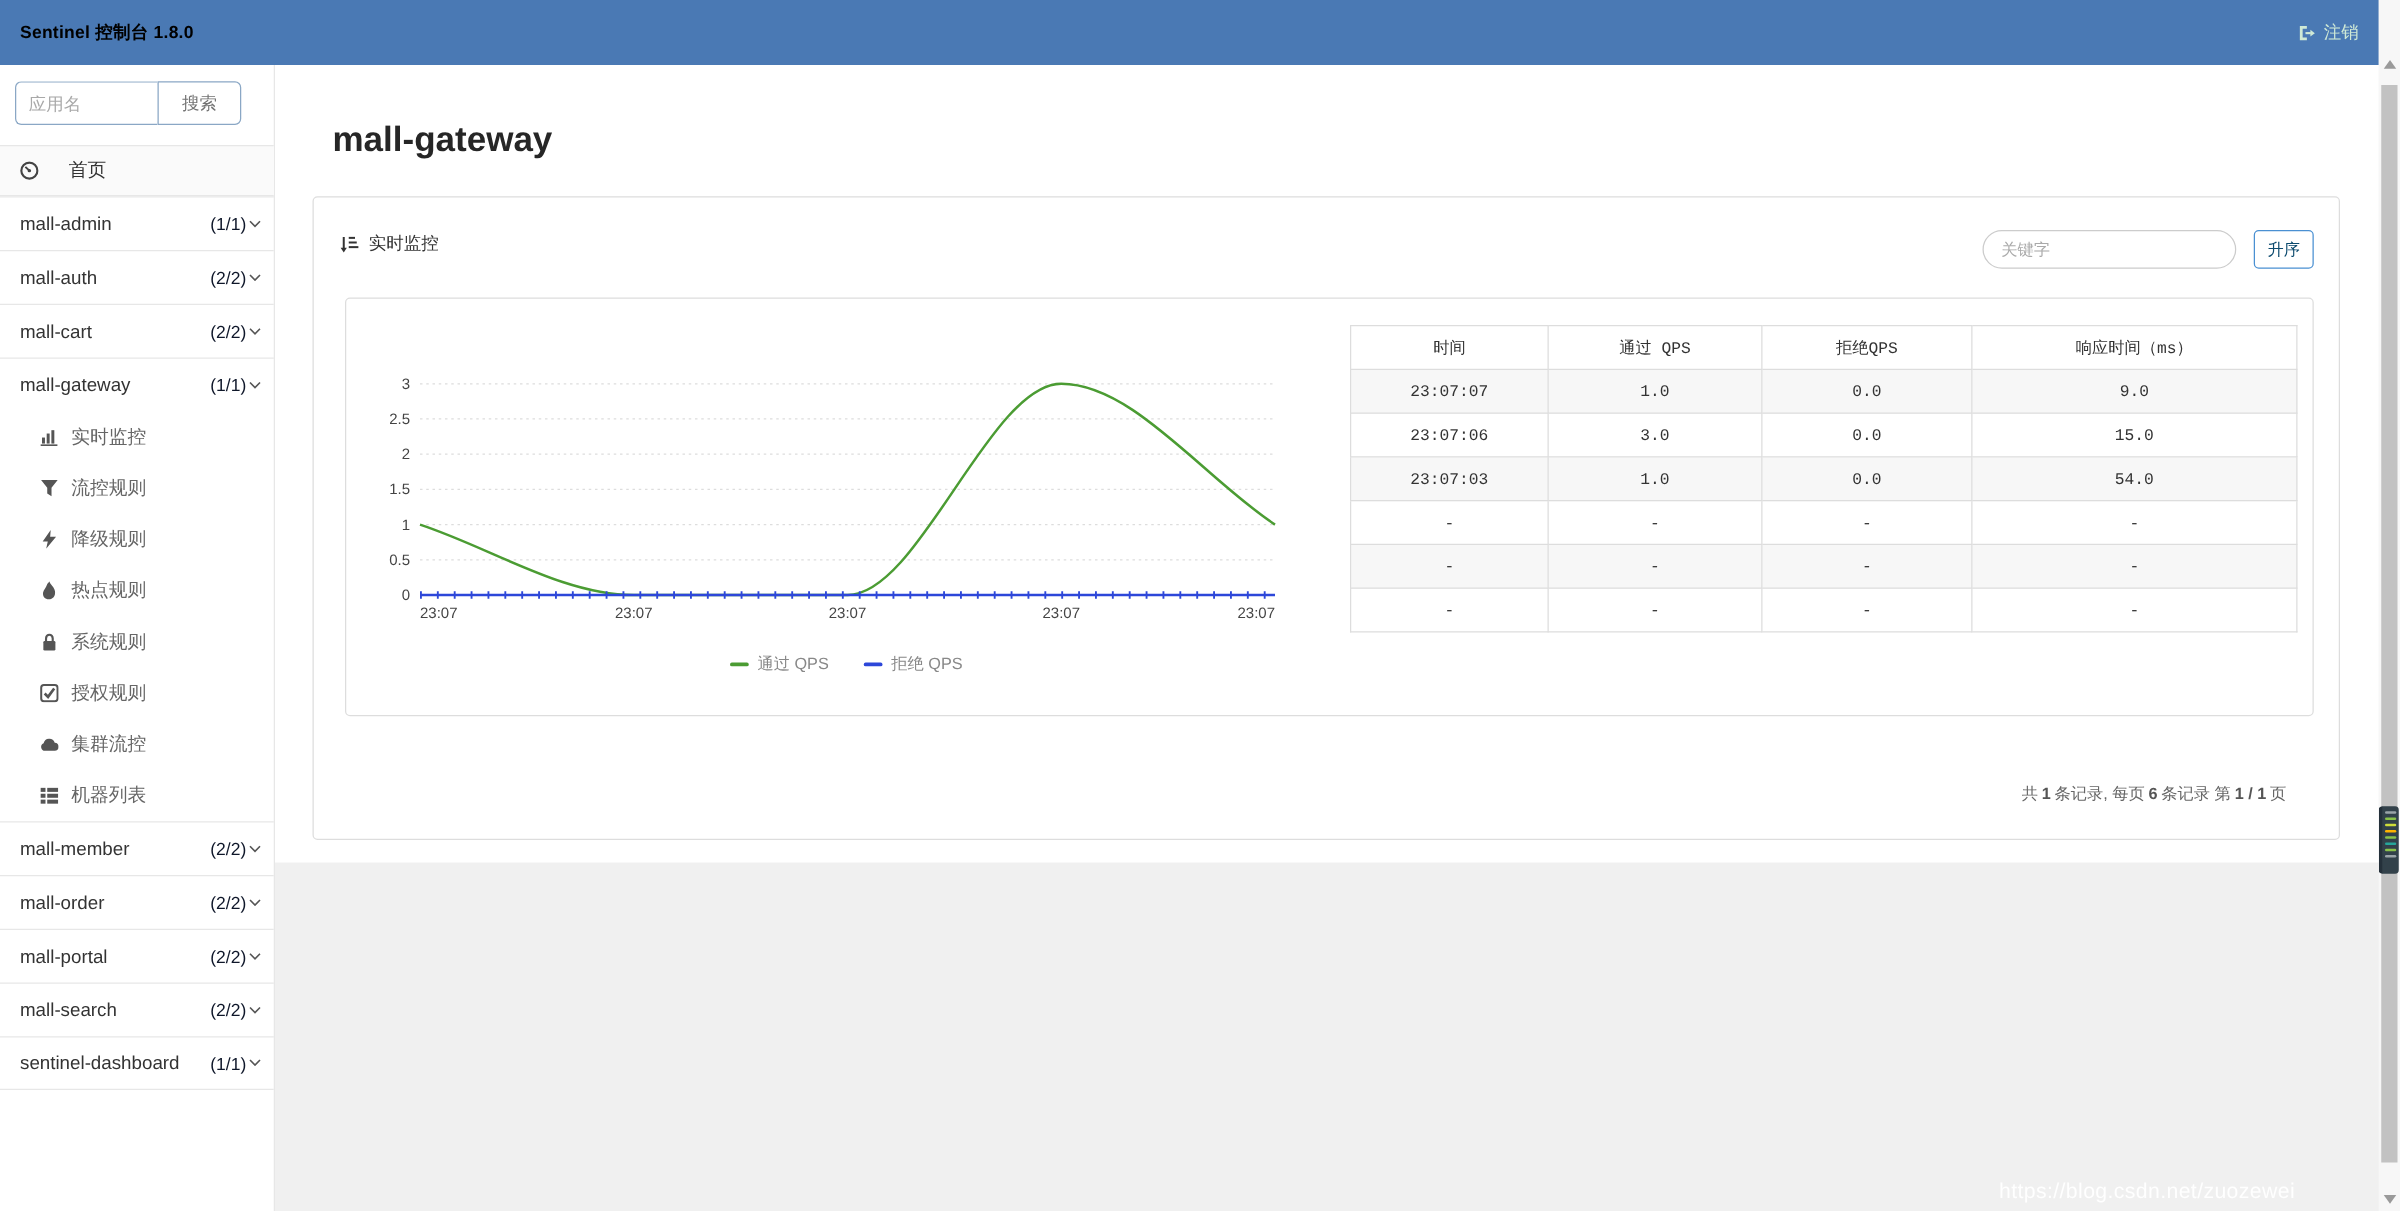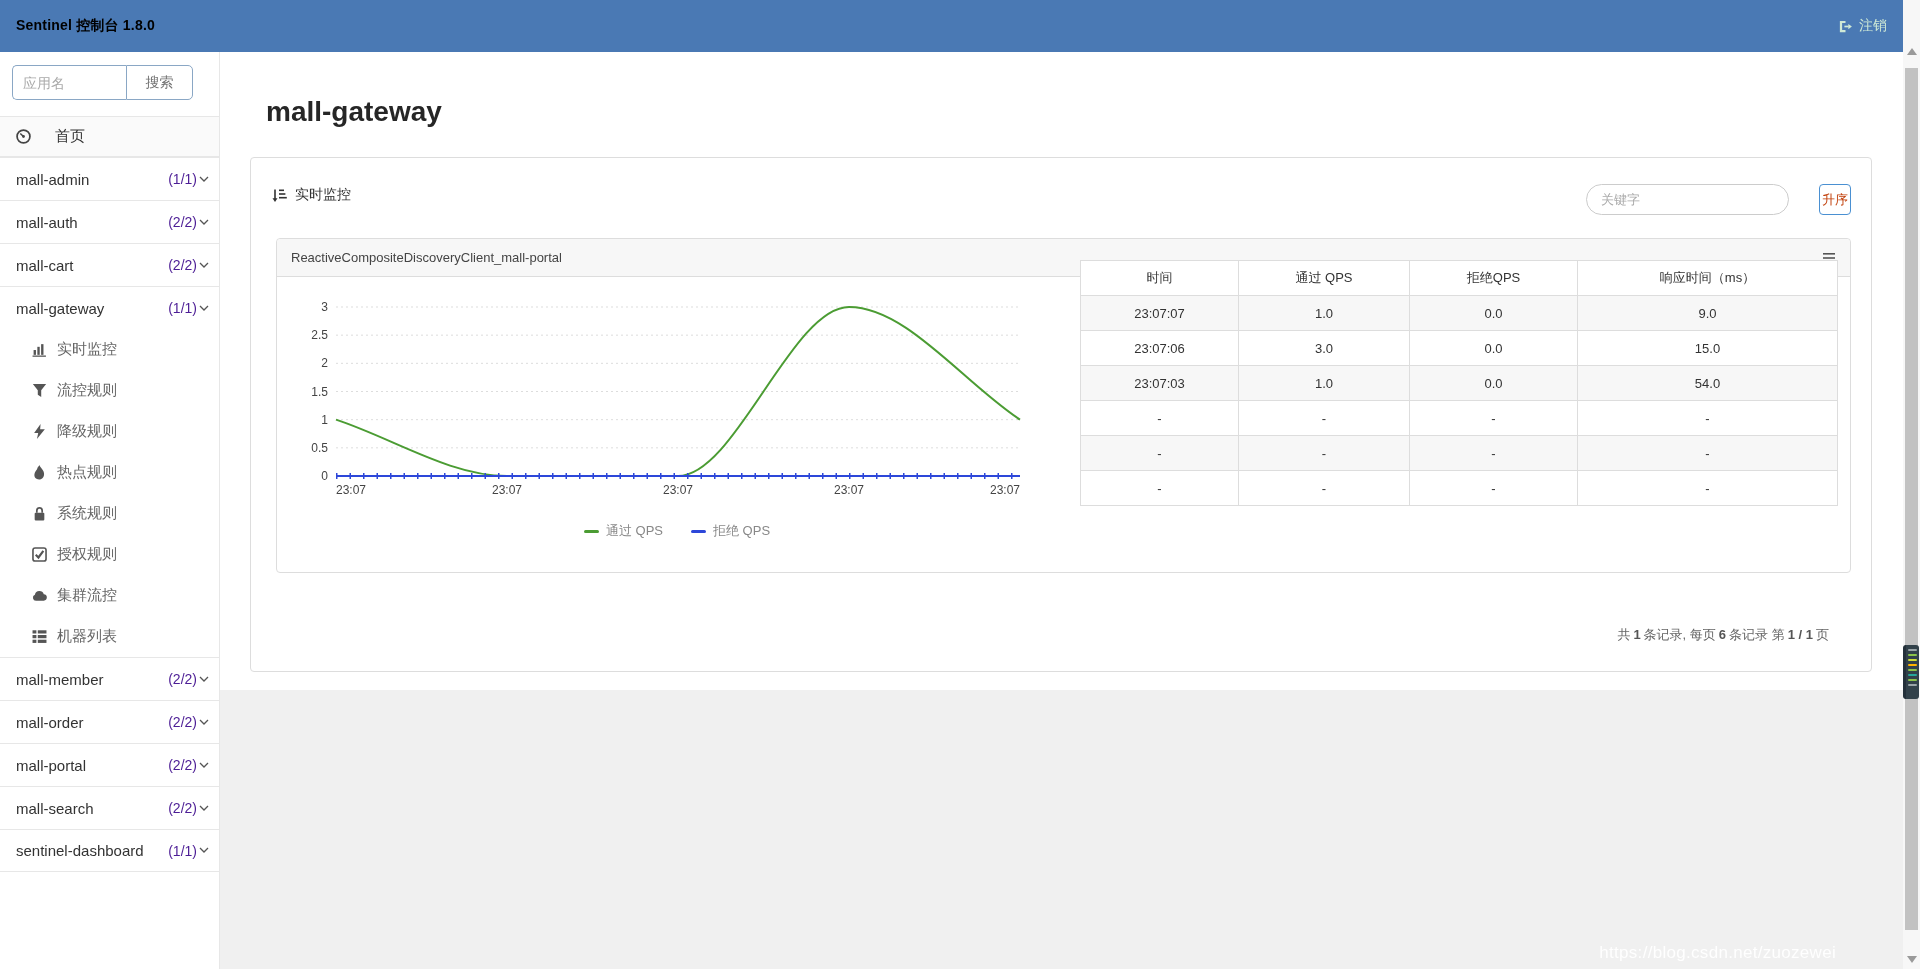--- a/index.html
+++ b/index.html
@@ -17,39 +17,39 @@
   .search-group input{width:114px;height:35px;border:1px solid #8aa7c5;border-right:none;
     border-radius:5px 0 0 5px;padding:0 10px;font-size:14px;color:#555;outline:none;background:#fff}
   .search-group input::placeholder{color:#a9a9a9}
   .search-group button{width:67px;height:35px;border:1px solid #8aa7c5;background:#fff;
     border-radius:0 5px 5px 0;font-size:14px;color:#737373;cursor:pointer}
   .side-home{height:41px;display:flex;align-items:center;gap:24px;padding:0 16px;
     border-top:1px solid #e7e7e7;border-bottom:1px solid #e7e7e7;background:#fafafa;font-size:15px;cursor:pointer}
   .app-row{height:43px;display:flex;align-items:center;justify-content:space-between;
     padding:0 10px 0 16px;border-top:1px solid #e7e7e7;font-size:15px;color:#333;cursor:pointer}
   .app-row:first-of-type{border-top:none}
-  .app-count{display:flex;align-items:center;gap:2px;font-size:14px;color:#4c1d95}
+  .app-count{display:flex;align-items:center;gap:2px;font-size:14px;color:#0f172a}
   .submenu .sub-row{height:41px;display:flex;align-items:center;gap:10px;
     padding:0 10px 0 32px;font-size:15px;color:#666;cursor:pointer}
   .submenu .sub-row.hover{background:#f2f2f3}
   .sub-icon{width:15px;height:15px;flex:0 0 15px;display:inline-block}
   .row-border-top{border-top:1px solid #e7e7e7}
   
   #main{position:absolute;left:220px;top:52px;width:1683px;height:917px;background:#f0f0f0}
   #content-white{position:absolute;left:0;top:0;width:100%;height:638px;background:#fff}
   #page-title{position:absolute;left:46px;top:44px;font-size:28px;font-weight:bold;color:#262626}
   #panel{position:absolute;left:30px;top:105px;width:1622px;height:515px;background:#fff;
     border:1px solid #ddd;border-radius:4px}
   .panel-heading{position:absolute;left:20px;top:28px;display:flex;align-items:center;gap:8px;
     font-size:14px;color:#333}
   #keyword-input{position:absolute;right:82px;top:26px;width:203px;height:31px;border:1px solid #ccc;
     border-radius:16px;padding:0 14px;font-size:13px;color:#555;outline:none}
   #keyword-input::placeholder{color:#aaa}
-  #sort-order-btn{position:absolute;right:20px;top:26px;width:32px;height:31px;background:#fff;
-    border:1px solid #4a90d2;color:#c2410c;border-radius:4px;font-size:13px;cursor:pointer}
+  #sort-order-btn{position:absolute;right:20px;top:26px;width:48px;height:31px;background:#fff;
+    border:1px solid #4a90d2;color:#0c4a6e;border-radius:4px;font-size:13px;cursor:pointer}
   
   #chart-card{position:absolute;left:25px;top:80px;width:1575px;height:335px;
     border:1px solid #ddd;border-radius:4px;background:#fff}
   .card-header{height:38px;background:#f7f7f7;border-bottom:1px solid #ddd;border-radius:4px 4px 0 0;
     display:flex;align-items:center;justify-content:space-between;padding:0 14px;font-size:13px;color:#444}
   #qps-chart{position:absolute;left:16px;top:50px}
   .ctick{font-size:12px;fill:#444}
   #legend{position:absolute;left:0;top:283px;width:800px;display:flex;justify-content:center;gap:28px;
     font-size:13px;color:#888}
   .legend-item{display:flex;align-items:center;gap:7px;cursor:pointer}
@@ -264,28 +264,20 @@
         <rect x="8" y="6.2" width="6.4" height="1.6" fill="#333"></rect>
         <rect x="8" y="9.9" width="7.8" height="1.6" fill="#333"></rect>
       </svg>
       <span>实时监控</span>
     </div>
 
     <input id="keyword-input" type="text" placeholder="关键字" style="">
     <button id="sort-order-btn">升序</button>
 
     <div id="chart-card">
-      <div class="card-header">
-        <span>ReactiveCompositeDiscoveryClient_mall-portal</span>
-        <svg width="14" height="12" viewBox="0 0 14 12" style="cursor:pointer">
-          <rect x="1" y="1" width="12" height="1.6" fill="#555"></rect>
-          <rect x="1" y="5.2" width="12" height="1.6" fill="#555"></rect>
-          <rect x="1" y="9.4" width="12" height="1.6" fill="#555"></rect>
-        </svg>
-      </div>
 
       <svg id="qps-chart" width="760" height="235" viewBox="0 0 760 235">
           <line x1="43" x2="727" y1="187" y2="187" stroke="#ddd" stroke-width="1" stroke-dasharray="2 3"></line>
           <text x="35" y="191" text-anchor="end" class="ctick">0</text>
           <line x1="43" x2="727" y1="158.83333333333334" y2="158.83333333333334" stroke="#ddd" stroke-width="1" stroke-dasharray="2 3"></line>
           <text x="35" y="162.83333333333334" text-anchor="end" class="ctick">0.5</text>
           <line x1="43" x2="727" y1="130.66666666666669" y2="130.66666666666669" stroke="#ddd" stroke-width="1" stroke-dasharray="2 3"></line>
           <text x="35" y="134.66666666666669" text-anchor="end" class="ctick">1</text>
           <line x1="43" x2="727" y1="102.5" y2="102.5" stroke="#ddd" stroke-width="1" stroke-dasharray="2 3"></line>
           <text x="35" y="106.5" text-anchor="end" class="ctick">1.5</text>
@@ -309,21 +301,21 @@
         <span class="legend-item">
           <i class="legend-dash" style="background: rgb(75, 156, 51);"></i>
           <span>通过 QPS</span>
         </span>
         <span class="legend-item">
           <i class="legend-dash" style="background: rgb(45, 71, 217);"></i>
           <span>拒绝 QPS</span>
         </span>
       </div>
 
-      <table id="mon-table" style="width: 757px;">
+      <table id="mon-table" style="width: 757px; font-family: Liberation Mono, monospace;">
           <colgroup>
             <col style="width: 158px;">
             <col style="width: 171px;">
             <col style="width: 168px;">
             <col style="width: 260px;">
           </colgroup>
           <thead>
             <tr>
               <th>时间</th>
               <th>通过 QPS</th>

